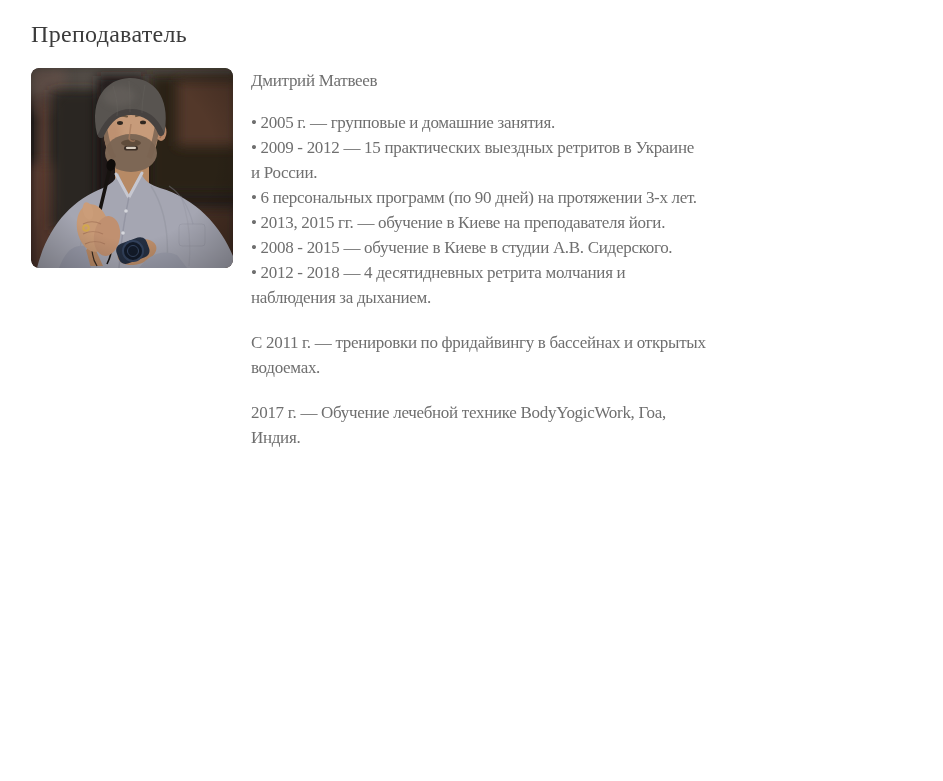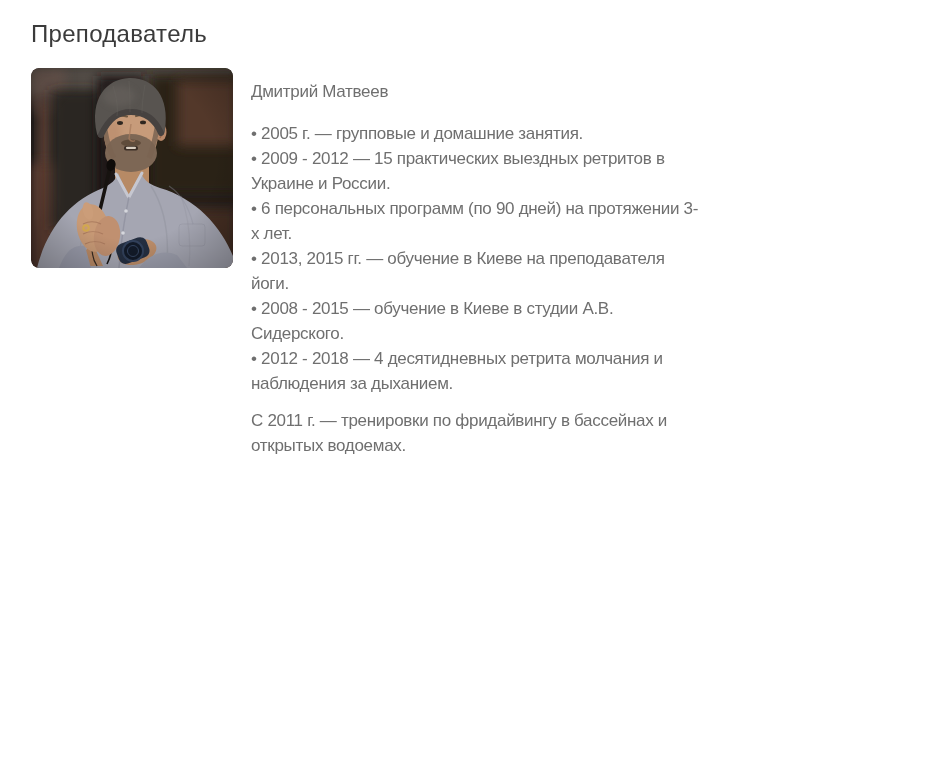--- a/index.html
+++ b/index.html
@@ -8,20 +8,21 @@
     background: var(--page_bg, #ffffff);
     font-family: "Liberation Sans", sans-serif;
     overflow: hidden;
   }
   .page {
     position: relative;
     width: 943px; height: 781px;
     box-sizing: border-box;
     padding: 22px 0 0 31px;
     background: var(--page_bg, #ffffff);
+    font-family: Liberation Serif, serif;
   }
   .section-title {
     margin: 0;
     font-size: 24px;
     line-height: 24px;
     font-weight: 400;
     letter-spacing: 0.3px;
     color: var(--title_text, #3b3b3b);
   }
   .content {
@@ -37,23 +38,23 @@
   }
   .photo svg { display: block; width: 202px; height: 200px; }
   .bio {
     margin-left: 18px;
     width: 455px;
     color: var(--body_text, #6f6f6f);
     font-size: 17px;
     line-height: 25px;
     letter-spacing: -0.3px;
   }
-  .teacher-name { margin: 11px 0 17px 0; }
+  .teacher-name { margin: 0 0 17px 0; }
   .bio-block { margin: 0; white-space: pre-line; }
-  .bio-block + .bio-block { margin-top: 12px; }
+  .bio-block + .bio-block { margin-top: 20px; }
 </style>
 </head>
 <body style="--page_bg: #ffffff; --title_text: #3b3b3b; --body_text: #6f6f6f;">
 
 <div class="page">
 
   <h1 class="section-title">Преподаватель</h1>
 
   <div class="content">
 
@@ -164,17 +165,18 @@
     <div class="bio">
       <p class="teacher-name">Дмитрий Матвеев</p>
       <div>
           <p class="bio-block">• 2005 г. — групповые и домашние занятия.
 • 2009 - 2012 — 15 практических выездных ретритов в Украине и России.
 • 6 персональных программ (по 90 дней) на протяжении 3-х лет.
 • 2013, 2015 гг. — обучение в Киеве на преподавателя йоги.
 • 2008 - 2015 — обучение в Киеве в студии А.В. Сидерского.
 • 2012 - 2018 — 4 десятидневных ретрита молчания и наблюдения за дыханием.</p>
           <p class="bio-block">С 2011 г. — тренировки по фридайвингу в бассейнах и открытых водоемах.</p>
+          <p class="bio-block">2017 г. — Обучение лечебной технике BodyYogicWork, Гоа, Индия.</p>
         </div>
     </div>
 
   </div>
 </div>
 
 </body></html>

